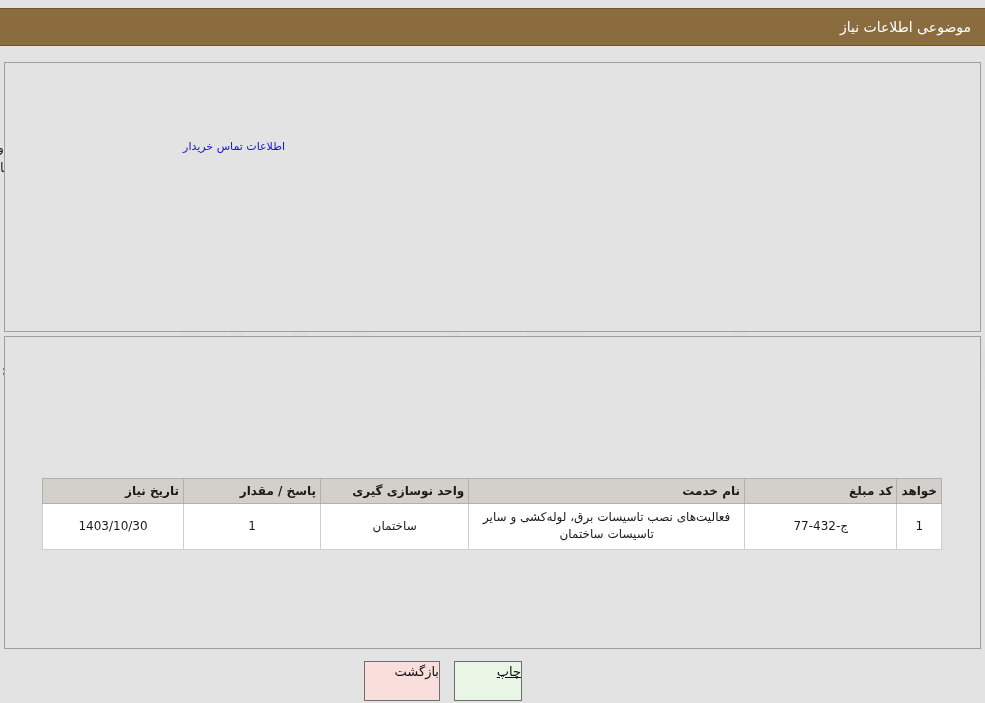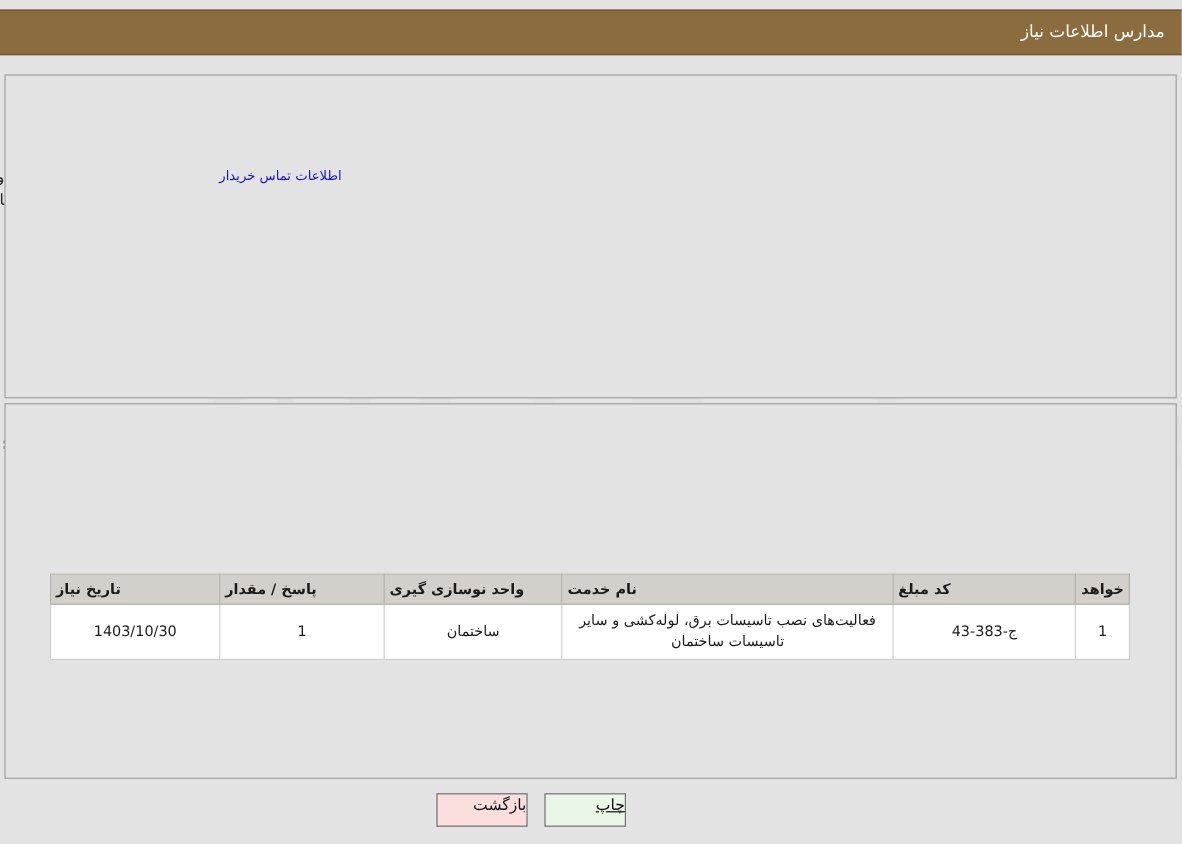--- a/index.html
+++ b/index.html
@@ -174,37 +174,37 @@
     z-index: 2;
     font-size: 12px;
   }
   .tbl th {
     background: #d3d0cb;
     border: 1px solid #b3b0ab;
     color: #1a1a1a;
     font-size: 12px;
     font-weight: bold;
     padding: 5px 4px;
-    text-align: left;
+    text-align: right;
     white-space: nowrap;
   }
   .tbl td {
     background: #ffffff;
     border: 1px solid #cfcfcf;
     padding: 5px 6px;
     text-align: center;
     color: #1a1a1a;
     font-size: 12px;
     line-height: 1.45;
   }
 
   
   .btn {
     position: absolute;
-    height: 28px;
+    height: 40px;
     line-height: 20px;
     text-align: center;
     font-size: 13px;
     border: 1px solid #6e6e6e;
     box-sizing: border-box;
     cursor: pointer;
     color: #111;
     z-index: 4;
     padding-left: 48px;
   }
@@ -222,21 +222,21 @@
   <g opacity="0.17" fill="#bdbdbd" font-family="DejaVu Sans, sans-serif" font-size="86" font-weight="bold">
     <text x="330" y="240" direction="ltr">AriaTender.net</text>
   </g>
   <g opacity="0.22">
     <path d="M452 330 L452 392 L437 392 L470 436 L503 392 L488 392 L488 330 Z" fill="#e8bcbc"></path>
     <path d="M590 330 L620 330 L605 392 L640 392 L608 436 L576 392 L592 392 Z" fill="#e8bcbc" opacity="0.8"></path>
   </g>
 </svg>
 
 <div class="titlebar">
-  <div class="t">مدارس اطلاعات نیاز</div>
+  <div class="t">موضوعی اطلاعات نیاز</div>
 </div>
 
 <div class="panel" id="panel-top"></div>
 
 <div class="lbl" style="top:82px; right:880px; width:95px;">شماره نیاز:</div>
 <div class="fld ctr" style="top:80px; right:608px; width:260px;">1103003785000110</div>
 
 <div class="lbl" style="top:82px; right:290px; width:170px; text-align:right;">تاریخ و ساعت اعلان عمومی:</div>
 <div class="fld ctr" style="top:80px; right:705px; left:103px; width:182px;">1403/04/31 - 08:01</div>
 
@@ -296,21 +296,21 @@
       <th style="width:155px;">کد مبلغ</th>
       <th style="width:295px;">نام خدمت</th>
       <th style="width:143px;">واحد نوسازی گیری</th>
       <th style="width:135px;">پاسخ / مقدار</th>
       <th style="width:140px;">تاریخ نیاز</th>
     </tr>
   </thead>
   <tbody>
     <tr>
       <td>1</td>
-      <td>ج-383-43</td>
+      <td>ج-432-77</td>
       <td>فعالیت‌های نصب تاسیسات برق، لوله‌کشی و سایر تاسیسات ساختمان</td>
       <td>ساختمان</td>
       <td>1</td>
       <td>1403/10/30</td>
     </tr>
   </tbody>
 </table>
 
 <div class="lbl b" style="top:590px; right:855px; width:125px;">توضیحات خریدار:</div>
 <div class="tarea" style="top:552px; right:140px; width:705px; height:82px;">رضایت کارفرمایان الزامی است.</div>

